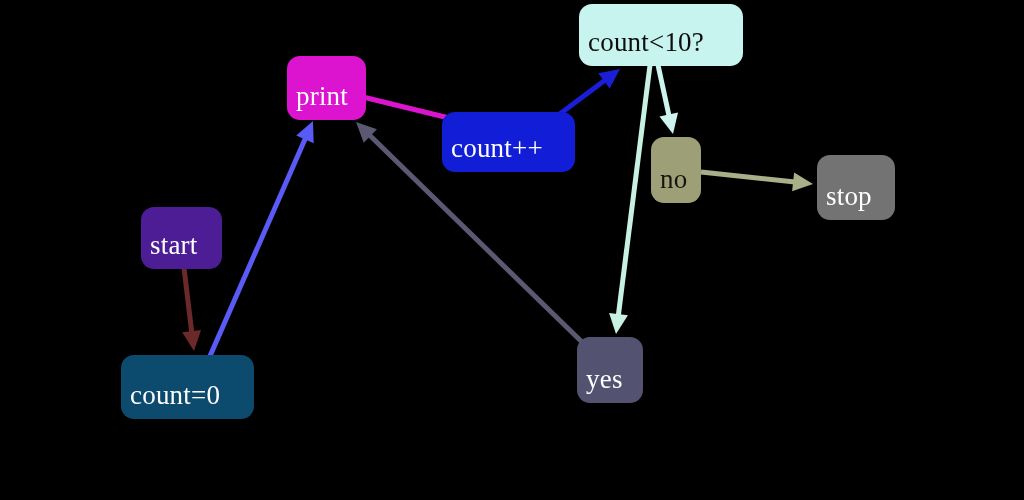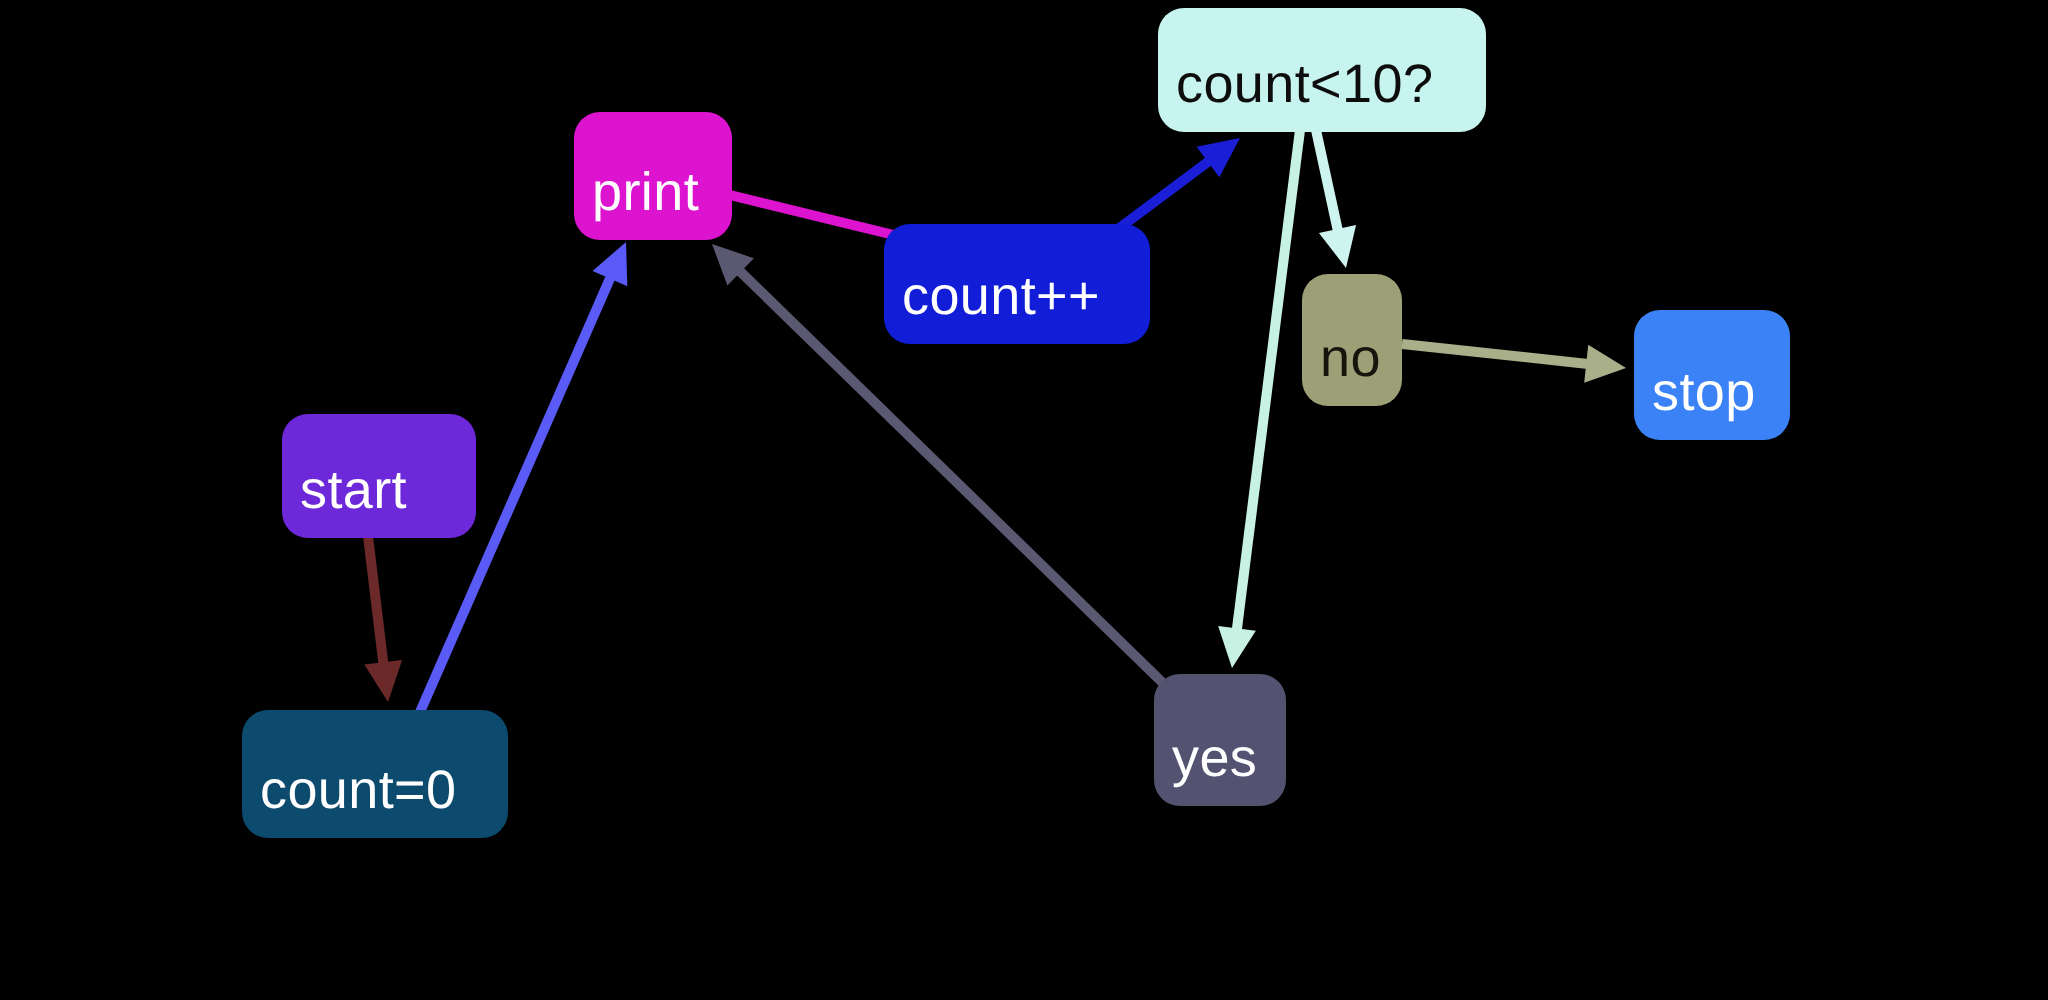--- a/index.html
+++ b/index.html
@@ -27,20 +27,21 @@
     box-sizing: border-box;
     border-radius: 13px;
     display: flex;
     align-items: flex-end;
     justify-content: flex-start;
     padding: 0 3px 8px 9px;
     font-size: 27px;
     line-height: 1.1;
     letter-spacing: 0.2px;
     white-space: nowrap;
+    font-family: Liberation Serif, serif;
   }
 </style>
 </head>
 <body>
 
 <div id="canvas" style="width: 1024px; height: 500px; background: rgb(0, 0, 0);">
   <svg id="edge-layer" xmlns="http://www.w3.org/2000/svg" viewBox="0 0 1024 500">
       <g>
         <polygon points="194,351 182.17587115711615,332.27995787646614 201.03945353974422,330.0072371074748" fill="#6b2929"></polygon>
         <line x1="184" y1="268" x2="191.84689611358718" y2="333.1292377427734" stroke="#6b2929" stroke-width="5"></line>
@@ -67,38 +68,38 @@
       <g>
         <polygon points="813,184 792.1017522470784,191.31527448955288 794.1258815961294,172.4234005650765" fill="#a9b089"></polygon>
         <line x1="701" y1="172" x2="795.1024352294435" y2="182.0824037745832" stroke="#a9b089" stroke-width="5"></line>
       </g>
       <g>
         <polygon points="356,122 376.95720748766354,129.14461015864546 363.7033006813228,142.75835153891396" fill="#5b5972"></polygon>
         <line x1="583" y1="343" x2="368.8972286760438" y2="134.55633276390174" stroke="#5b5972" stroke-width="5"></line>
       </g>
     </svg>
   <div id="node-layer">
-      <div class="node" style="left: 141px; top: 207px; width: 97px; height: 62px; background: #6d28d9; color: rgb(255, 255, 255);">
+      <div class="node" style="left: 141px; top: 207px; width: 81px; height: 62px; background: #4c1d95; color: rgb(255, 255, 255);">
         <span>start</span>
       </div>
       <div class="node" style="left: 121px; top: 355px; width: 133px; height: 64px; background: #0c4a6e; color: rgb(255, 255, 255);">
         <span>count=0</span>
       </div>
       <div class="node" style="left: 287px; top: 56px; width: 79px; height: 64px; background: rgb(220, 19, 207); color: #ffffff;">
         <span>print</span>
       </div>
       <div class="node" style="left: 442px; top: 112px; width: 133px; height: 60px; background: rgb(17, 29, 214); color: rgb(255, 255, 255);">
         <span>count++</span>
       </div>
       <div class="node" style="left: 579px; top: 4px; width: 164px; height: 62px; background: rgb(199, 244, 238); color: rgb(13, 13, 13);">
         <span>count&lt;10?</span>
       </div>
       <div class="node" style="left: 651px; top: 137px; width: 50px; height: 66px; background: rgb(157, 160, 118); color: rgb(21, 21, 14);">
         <span>no</span>
       </div>
       <div class="node" style="left: 577px; top: 337px; width: 66px; height: 66px; background: rgb(84, 82, 113); color: rgb(255, 255, 255); align-items: flex-end;">
         <span>yes</span>
       </div>
-      <div class="node" style="left: 817px; top: 155px; width: 78px; height: 65px; background: #3b82f6; color: rgb(255, 255, 255);">
+      <div class="node" style="left: 817px; top: 155px; width: 78px; height: 65px; background: #737373; color: rgb(255, 255, 255);">
         <span>stop</span>
       </div>
     </div>
 </div>
 
 </body></html>

